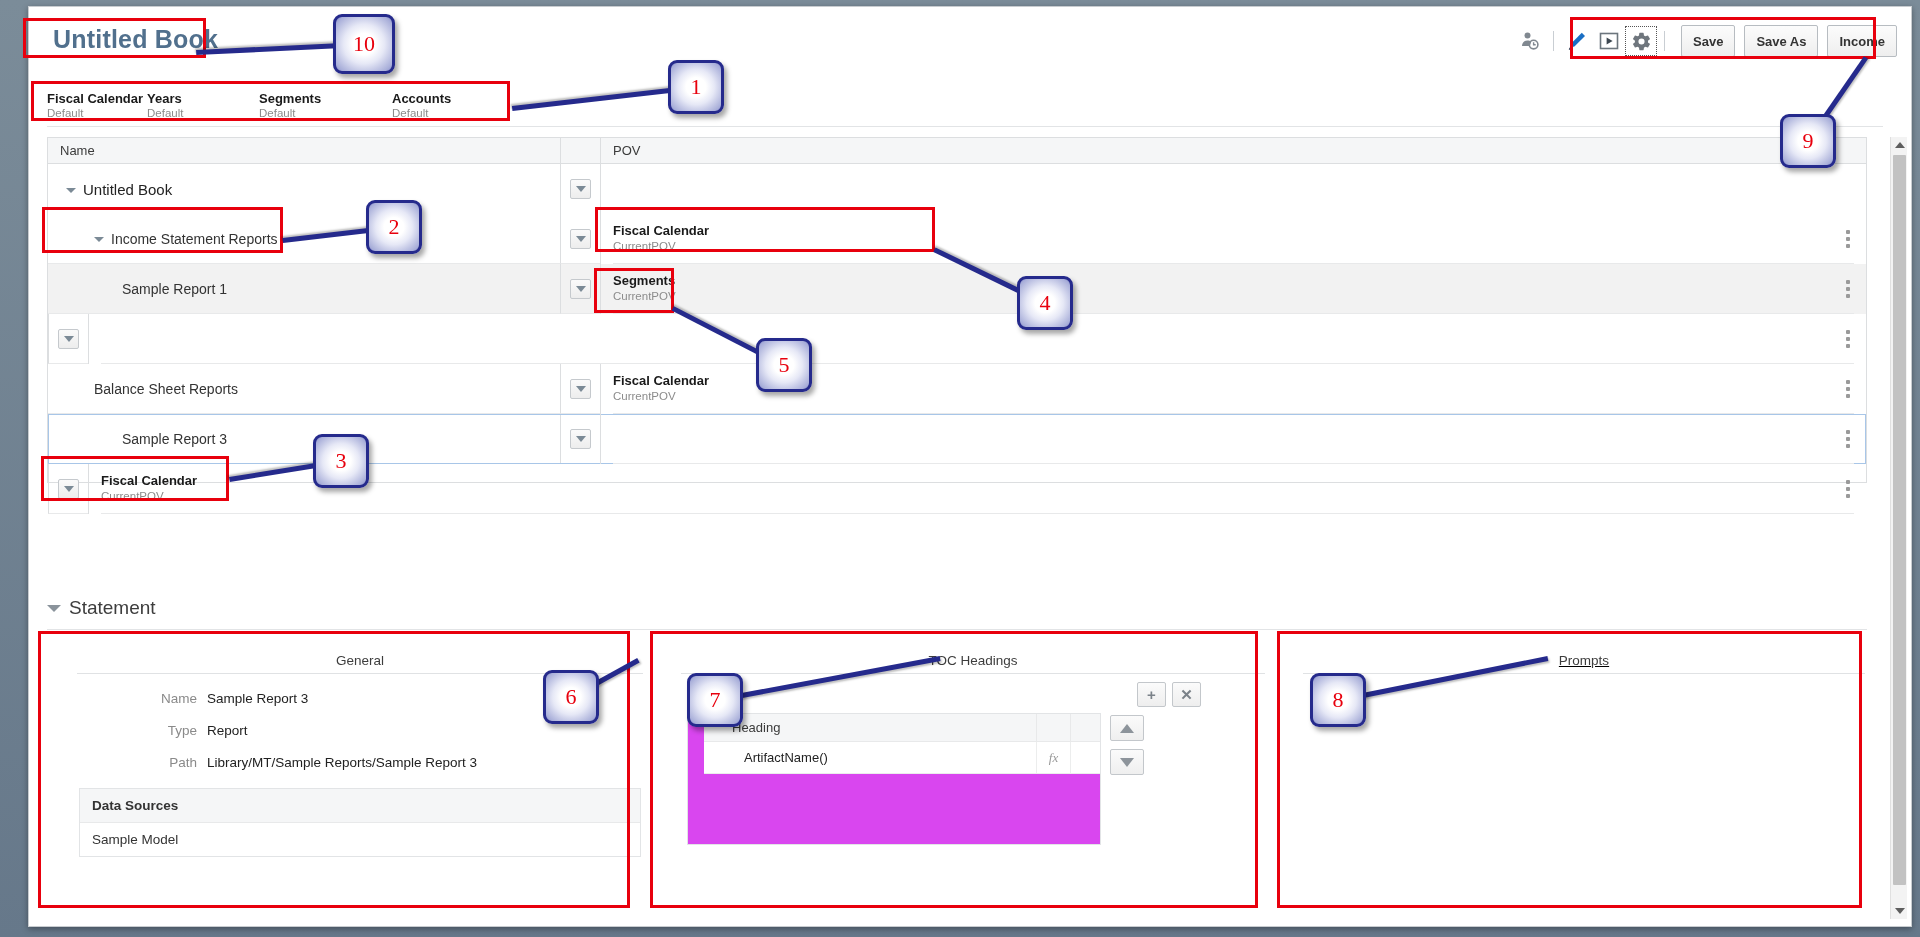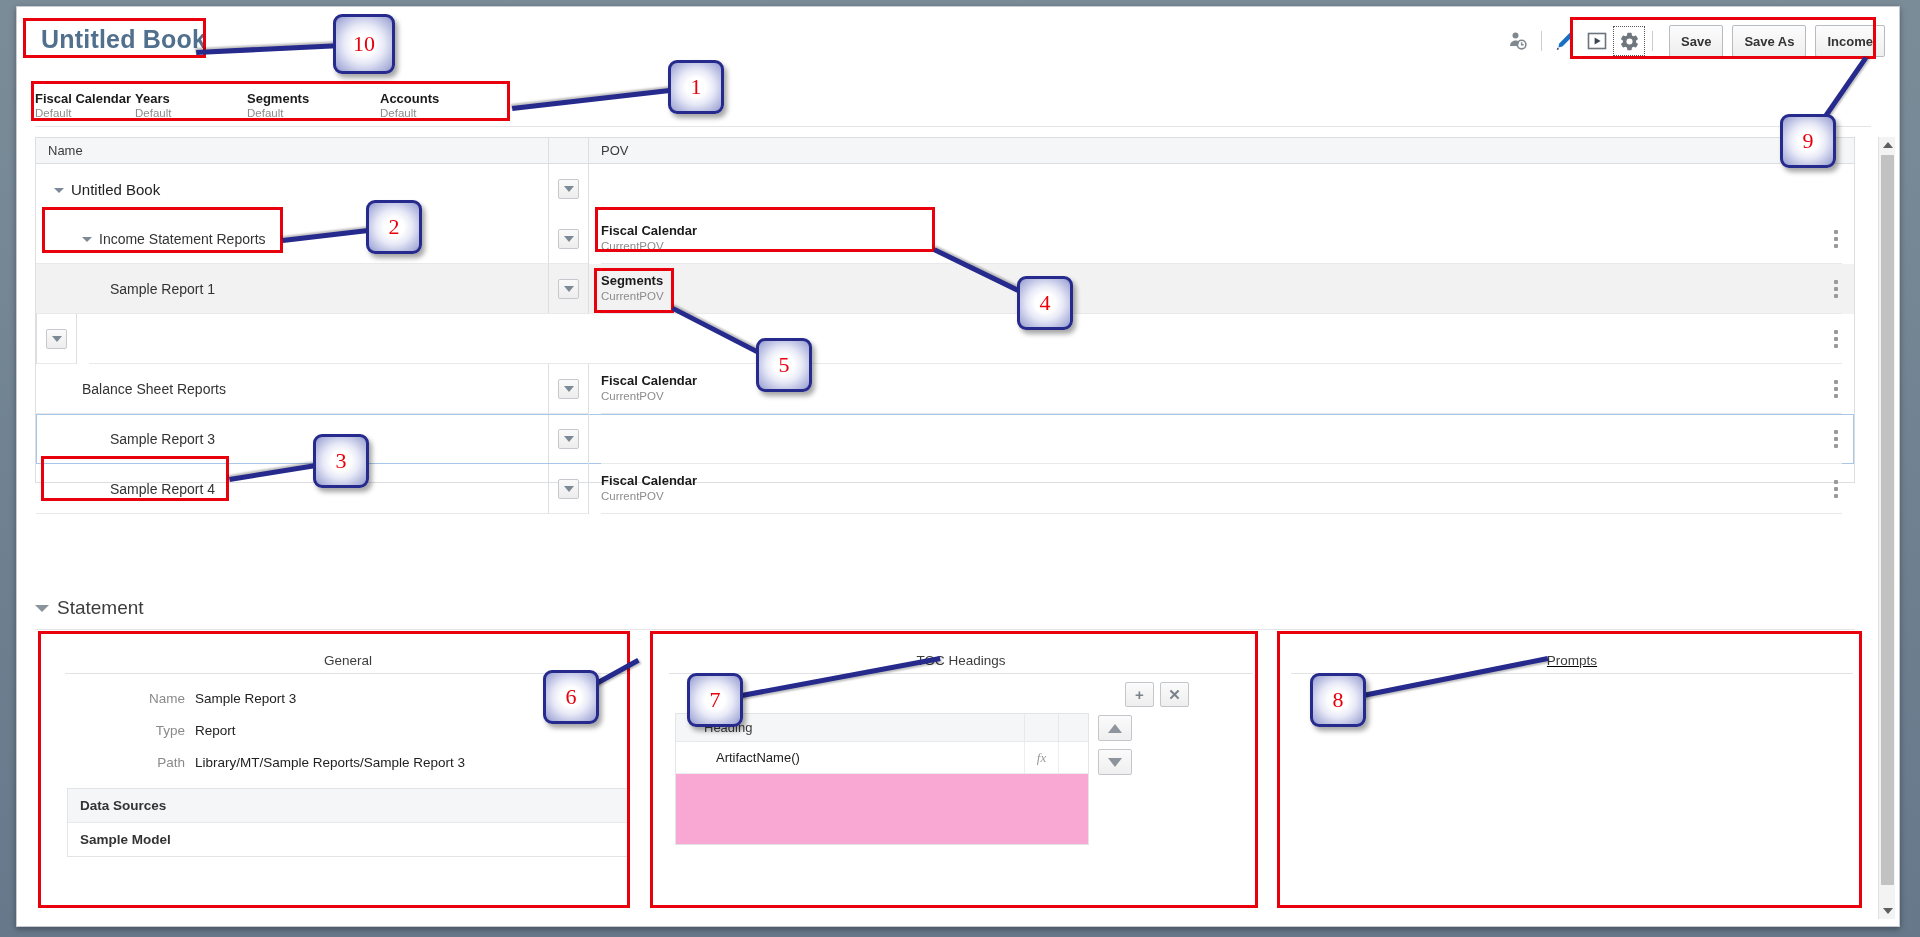--- a/index.html
+++ b/index.html
@@ -11,21 +11,21 @@
     background: #6d7f8c;
   }
   #root {
     position: relative;
     width: 1920px; height: 937px;
     background: linear-gradient(180deg,#7b8c99 0%, #66788a 100%);
   }
   
   .window {
     position: absolute;
-    left: 16px; top: 6px;
+    left: 28px; top: 6px;
     width: 1884px; height: 921px;
     background: #ffffff;
     border: 1px solid #c8ccd0;
     box-shadow: 0 2px 6px rgba(0,0,0,.35);
   }
   
   .book-title {
     position: absolute;
     left: 24px; top: 18px;
     font-size: 25px;
@@ -212,33 +212,33 @@
   .panel-a { width: 582px; }
   .panel-b { width: 600px; }
   .panel-c { width: 578px; text-decoration: underline; }
 
   .form-row { display: flex; margin-top: 17px; font-size: 13.5px; }
   .form-label { width: 138px; text-align: right; color: #8a8a8a; padding-right: 10px; }
   .form-value { color: #222; }
 
   .ds-table { margin: 18px 10px 0 10px; border: 1px solid #e2e4e6; }
   .ds-head { background:#f5f6f7; font-size:13.5px; font-weight:bold; color:#333; padding:9px 12px; border-bottom:1px solid #e8e9ea;}
-  .ds-cell { background:#fff; font-size:13.5px; font-weight:bold; color:#333; padding:9px 12px;}
+  .ds-cell { background:#fff; font-size:13.5px; font-weight:normal; color:#333; padding:9px 12px;}
 
   .toc-tools { display:flex; justify-content:flex-end; gap:6px; padding: 8px 72px 0 0; }
   .sq-btn {
     width: 29px; height: 25px;
     background: linear-gradient(180deg,#fbfbfb 0%,#eeeeee 100%);
     border: 1px solid #c3c7cb; border-radius: 2px;
     display:flex;align-items:center;justify-content:center;
     cursor:pointer; color:#7b8289; font-size:15px; font-weight:bold;
     font-family: "Liberation Sans", sans-serif;
   }
   .toc-body { display:flex; gap: 9px; padding: 6px 10px 0 14px; }
-  .toc-table { width: 414px; border:1px solid #e2e4e6; background:#f9a8d4; height: 132px; }
+  .toc-table { width: 414px; border:1px solid #e2e4e6; background:#d946ef; height: 132px; padding-left: 16px; }
   .toc-hrow { display:flex; background:#f5f6f7; border-bottom:1px solid #e8e9ea; height:28px; align-items:center;}
   .toc-hcell { font-size:13px; color:#3b3b3b; padding-left: 28px; flex:1;}
   .toc-hfx { width: 34px; border-left:1px solid #e8e9ea; height:28px;}
   .toc-hx  { width: 30px; border-left:1px solid #e8e9ea; height:28px;}
   .toc-row { display:flex; background:#fff; border-bottom:1px solid #eceded; height:32px; align-items:center;}
   .toc-cell { font-size:13px; color:#222; padding-left: 40px; flex:1;}
   .toc-fx { width:34px; border-left:1px solid #eceded; height:32px; display:flex;align-items:center;justify-content:center;
             font-style:italic; font-family:"Liberation Serif", serif; color:#999; font-size:13px;}
   .toc-x  { width:30px; border-left:1px solid #eceded; height:32px;}
   .toc-arrows { display:flex; flex-direction:column; gap:8px; padding-top: 2px;}
@@ -466,23 +466,20 @@
             <div class="cell-pov">
               <div class="pov-inner"></div>
               <div class="kebab">
                 <i></i>
                 <i></i>
                 <i></i>
               </div>
             </div>
           </div>
           <div class="row">
-            <div class="cell-name" style="padding-left: 74px;">
-              <span>Sample Report 4</span>
-            </div>
             <div class="cell-drop">
               <div class="dd-btn">
                 <span class="dd-caret"></span>
               </div>
             </div>
             <div class="cell-pov">
               <div class="pov-inner">
                 <span class="pov-name">Fiscal Calendar</span>
                 <span class="pov-val">CurrentPOV</span>
               </div>

